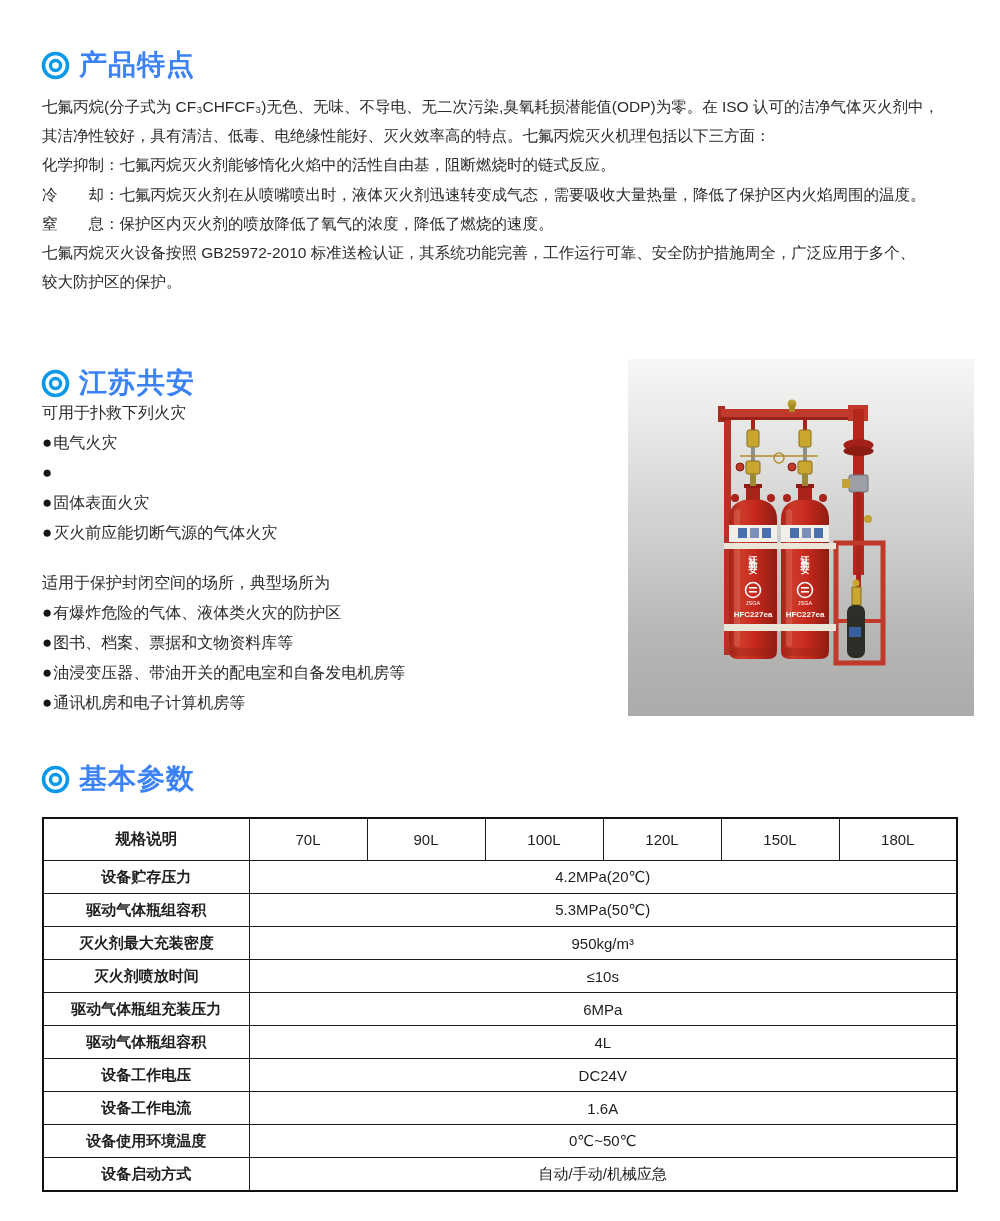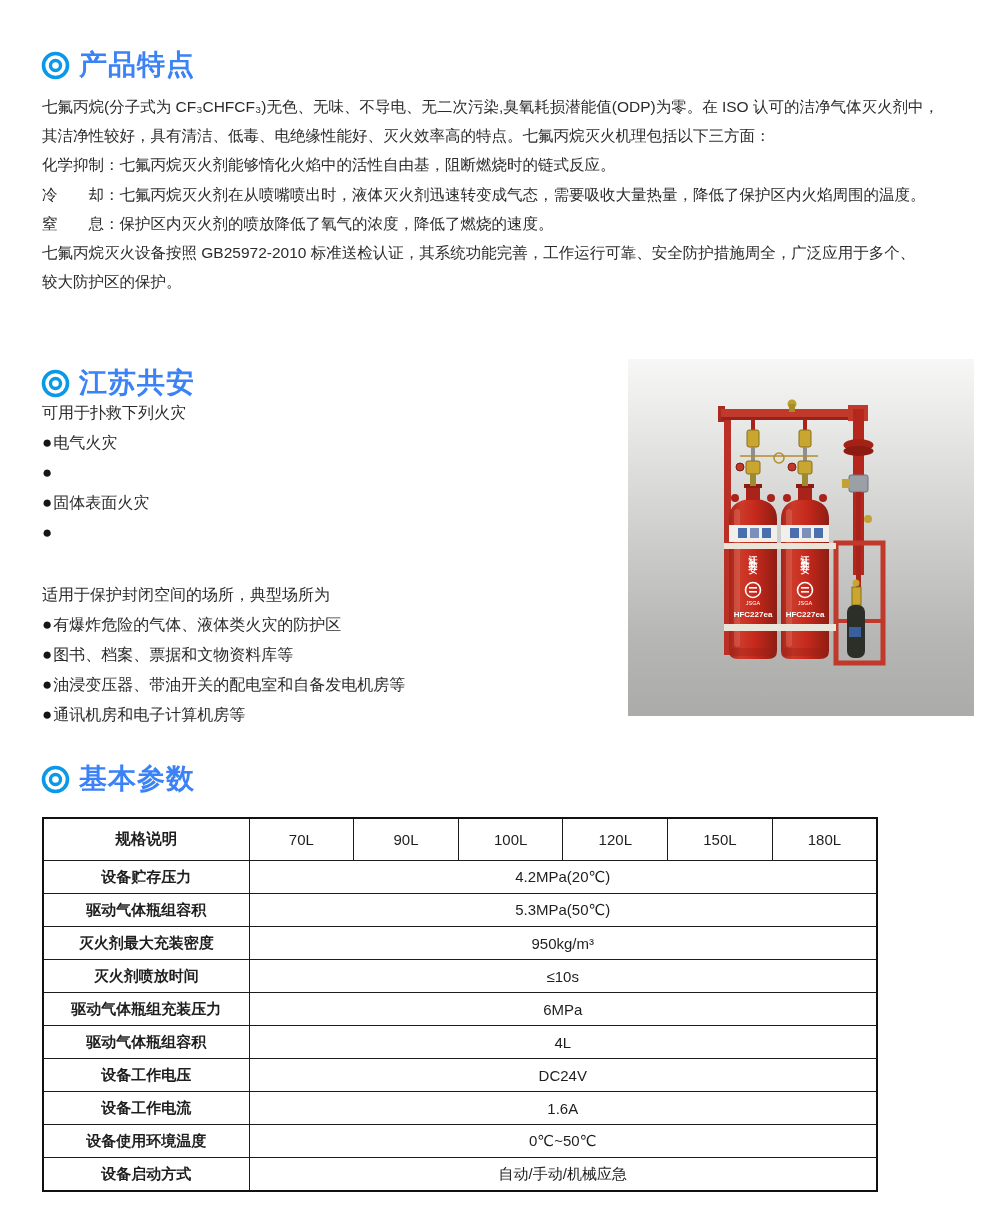--- a/index.html
+++ b/index.html
@@ -8,31 +8,31 @@
 
   .section-header{position:absolute;left:40px;display:flex;align-items:center;gap:8px;}
   .section-header .ttl{font-size:28px;font-weight:bold;color:#3b82f6;letter-spacing:1px;}
   .ring-icon{display:block;}
 
   .features-body{position:absolute;left:42px;top:92px;width:920px;font-size:15.5px;line-height:29.2px;color:#2b2b2b;}
   .features-body p{margin:0;white-space:pre-line;}
 
   .scope-body{position:absolute;left:42px;top:398px;width:560px;font-size:16px;line-height:30px;color:#2b2b2b;}
   .scope-body .intro{margin:0;}
-  .scope-body .intro2{margin-top:32px;}
+  .scope-body .intro2{margin-top:20px;}
   .scope-body .li{display:flex;align-items:center;margin:0;}
   .scope-body .bullet{font-size:17px;margin-right:1px;color:#151515;line-height:30px;}
 
   .photo{position:absolute;left:628px;top:359px;width:346px;height:357px;
     background:linear-gradient(180deg,#f7f7f7 0%,#eBebe9 15%,#d2d2d0 45%,#b6b6b4 78%,#ababa9 100%);}
   .photo svg{position:absolute;left:0;top:0;}
   .brand-text{position:absolute;writing-mode:vertical-rl;text-orientation:upright;color:#fff;
     font-size:9px;font-weight:bold;letter-spacing:3px;line-height:12px;}
 
-  .params-table{position:absolute;left:42px;top:817px;width:836px;border-collapse:collapse;table-layout:fixed;
+  .params-table{position:absolute;left:42px;top:817px;width:916px;border-collapse:collapse;table-layout:fixed;
     border:2px solid #111;}
   .params-table td{border:1px solid #1c1c1c;text-align:center;vertical-align:middle;font-size:15px;color:#1e1e1e;
     padding:0;height:32px;overflow:hidden;}
   .params-table tr.hdr td{height:41px;}
   .params-table td.lbl{font-weight:bold;font-size:15px;}
   .params-table td.hd1{font-weight:bold;font-size:15.5px;}
 </style>
 </head>
 <body>
 
@@ -72,20 +72,21 @@
     </div>
     <div class="li">
       <span class="bullet">●</span>
     </div>
     <div class="li">
       <span class="bullet">●</span>
       <span>固体表面火灾</span>
     </div>
     <div class="li">
       <span class="bullet">●</span>
+      <span>灭火前应能切断气源的气体火灾</span>
     </div>
 
     <p class="intro intro2">适用于保护封闭空间的场所，典型场所为</p>
     <div class="li">
       <span class="bullet">●</span>
       <span>有爆炸危险的气体、液体类火灾的防护区</span>
     </div>
     <div class="li">
       <span class="bullet">●</span>
       <span>图书、档案、票据和文物资料库等</span>

